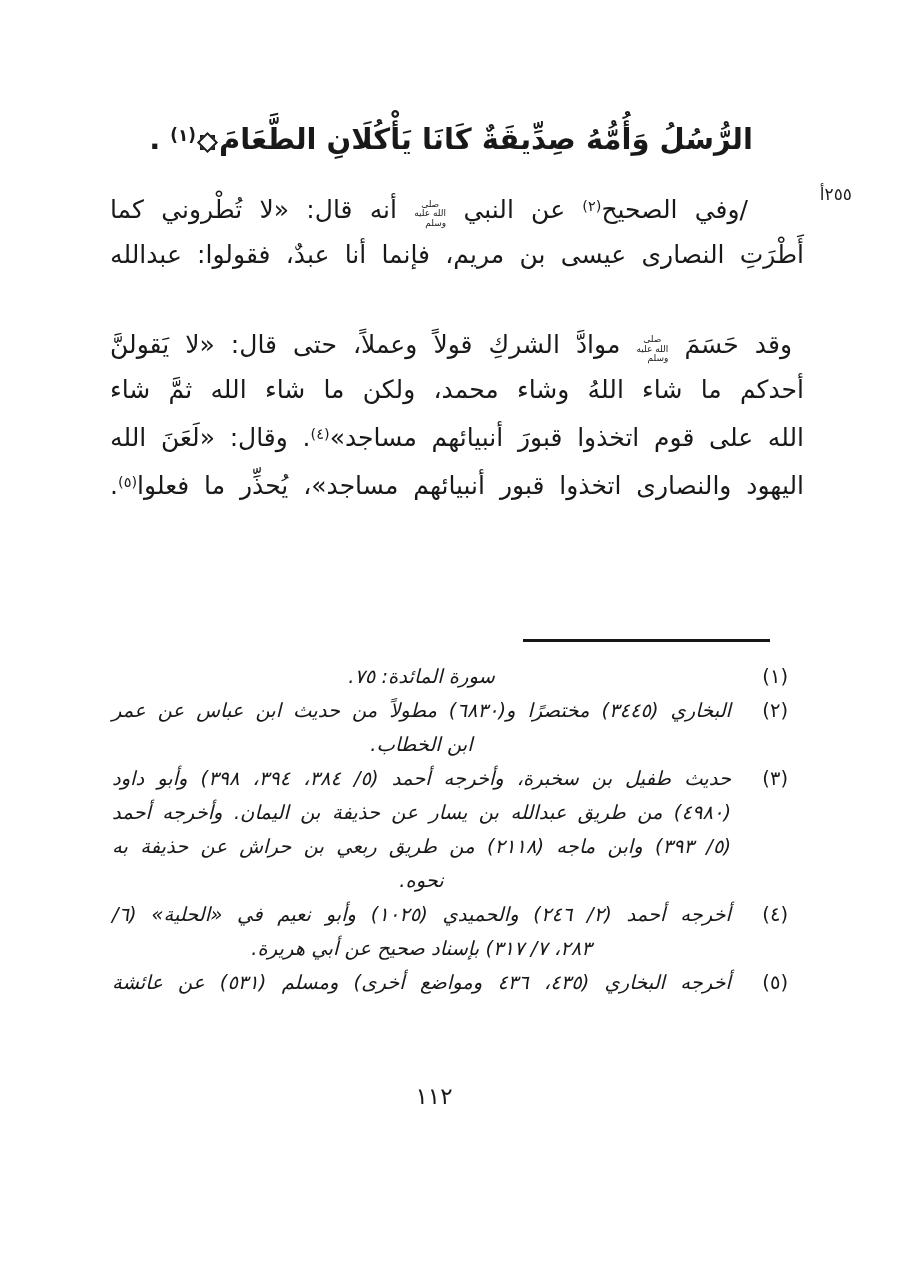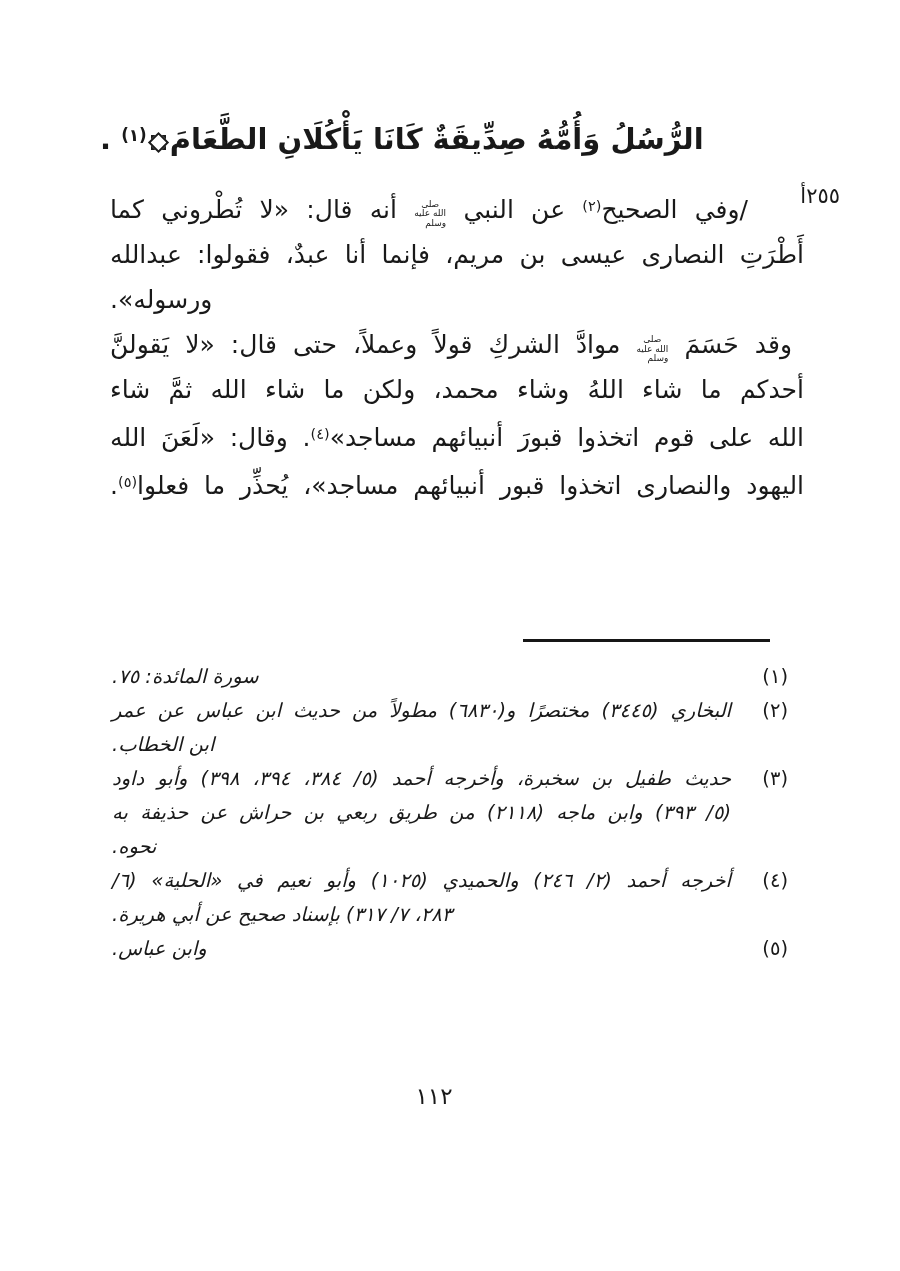--- a/index.html
+++ b/index.html
@@ -6,21 +6,21 @@
   .page{
     position:relative;
     width:900px;height:1271px;
     margin:0 auto;
     background:#ffffff;
     overflow:hidden;
     direction:rtl;
     color:#191919;
     font-family:"DejaVu Sans", sans-serif;
   }
-  .line{text-align:left;}
+  .line{text-align:center;}
   .line.just{text-align:justify;text-align-last:justify;}
   .sup{font-size:0.58em;vertical-align:0.45em;letter-spacing:0;}
   
   .saw{
     display:inline-block;width:32px;
     font-size:9px;line-height:9.5px;font-weight:normal;
     text-align:center;vertical-align:-8px;white-space:normal;
   }
   
   .rosette{display:inline-block;width:15px;height:15px;position:relative;margin:0 4px;vertical-align:-1px;}
@@ -29,21 +29,21 @@
   .verse-block{
     position:absolute;top:103px;right:98px;left:100px;
     font-size:29px;font-weight:bold;line-height:64px;
     white-space:nowrap;
   }
   .para{position:absolute;right:96px;left:110px;font-size:25px;line-height:45px;}
   .para-1{top:184px;}
   .para-1 .line:first-child{padding-right:56px;}
   .para-2{top:322px;}
   .para-2 .line:first-child{padding-right:12px;}
-  .folio-marker{position:absolute;top:184px;right:60px;font-size:21px;text-align:right;}
+  .folio-marker{position:absolute;top:184px;right:48px;font-size:17px;text-align:right;}
   .fn-separator{position:absolute;top:639px;left:523px;width:247px;height:3px;background:#161616;}
   .footnotes{position:absolute;top:660px;right:112px;left:112px;font-size:19.5px;line-height:34px;}
   .footnote{display:flex;gap:13px;align-items:flex-start;}
   .fn-num{flex:0 0 44px;white-space:nowrap;}
   .fn-body{flex:1 1 auto;min-width:0;font-style:italic;}
   .page-number{position:absolute;top:1083px;left:0;right:32px;text-align:center;font-size:23px;}
 </style>
 </head>
 <body>
 
@@ -51,21 +51,20 @@
 
   <div class="verse-block">
       <div class="line"><span>الرُّسُلُ وَأُمُّهُ صِدِّيقَةٌ كَانَا يَأْكُلَانِ الطَّعَامَ</span><span class="rosette"></span><span class="sup">(١)</span><span> .</span></div>
     </div>
 
   <div class="folio-marker">٢٥٥أ</div>
 
   <div class="para para-1">
       <div class="line just"><span>/وفي الصحيح</span><span class="sup">(٢)</span><span> عن النبي </span><span class="saw">صلى الله عليه وسلم</span><span> أنه قال: «لا تُطْروني كما</span></div>
       <div class="line just"><span>أَطْرَتِ النصارى عيسى بن مريم، فإنما أنا عبدٌ، فقولوا: عبدالله</span></div>
-      <div class="line"><span>ورسوله».</span></div>
     </div>
 
   <div class="para para-2">
       <div class="line just"><span>وقد حَسَمَ </span><span class="saw">صلى الله عليه وسلم</span><span> موادَّ الشركِ قولاً وعملاً، حتى قال: «لا يَقولنَّ</span></div>
       <div class="line just"><span>أحدكم ما شاء اللهُ وشاء محمد، ولكن ما شاء الله ثمَّ شاء</span></div>
       <div class="line just"><span>الله على قوم اتخذوا قبورَ أنبيائهم مساجد»</span><span class="sup">(٤)</span><span>. وقال: «لَعَنَ الله</span></div>
       <div class="line just"><span>اليهود والنصارى اتخذوا قبور أنبيائهم مساجد»، يُحذِّر ما فعلوا</span><span class="sup">(٥)</span><span>.</span></div>
     </div>
 
   <div class="fn-separator"></div>
@@ -81,34 +80,35 @@
         <div class="fn-num">(٢)</div>
         <div class="fn-body">
           <div class="line just"><span>البخاري (٣٤٤٥) مختصرًا و(٦٨٣٠) مطولاً من حديث ابن عباس عن عمر</span></div>
           <div class="line"><span>ابن الخطاب.</span></div>
         </div>
       </div>
       <div class="footnote">
         <div class="fn-num">(٣)</div>
         <div class="fn-body">
           <div class="line just"><span>حديث طفيل بن سخبرة، وأخرجه أحمد (٥/ ٣٨٤، ٣٩٤، ٣٩٨) وأبو داود</span></div>
+          <div class="line just"><span>(٤٩٨٠) من طريق عبدالله بن يسار عن حذيفة بن اليمان. وأخرجه أحمد</span></div>
           <div class="line just"><span>(٥/ ٣٩٣) وابن ماجه (٢١١٨) من طريق ربعي بن حراش عن حذيفة به</span></div>
           <div class="line"><span>نحوه.</span></div>
         </div>
       </div>
       <div class="footnote">
         <div class="fn-num">(٤)</div>
         <div class="fn-body">
           <div class="line just"><span>أخرجه أحمد (٢/ ٢٤٦) والحميدي (١٠٢٥) وأبو نعيم في «الحلية» (٦/</span></div>
           <div class="line"><span>٢٨٣، ٧/ ٣١٧) بإسناد صحيح عن أبي هريرة.</span></div>
         </div>
       </div>
       <div class="footnote">
         <div class="fn-num">(٥)</div>
         <div class="fn-body">
-          <div class="line"><span>وابن عباس.</span></div>
+          <div class="line just"><span>أخرجه البخاري (٤٣٥، ٤٣٦ ومواضع أخرى) ومسلم (٥٣١) عن عائشة</span></div>
         </div>
       </div>
     </div>
 
   <div class="page-number">١١٢</div>
 
 </div>
 
 </body></html>

